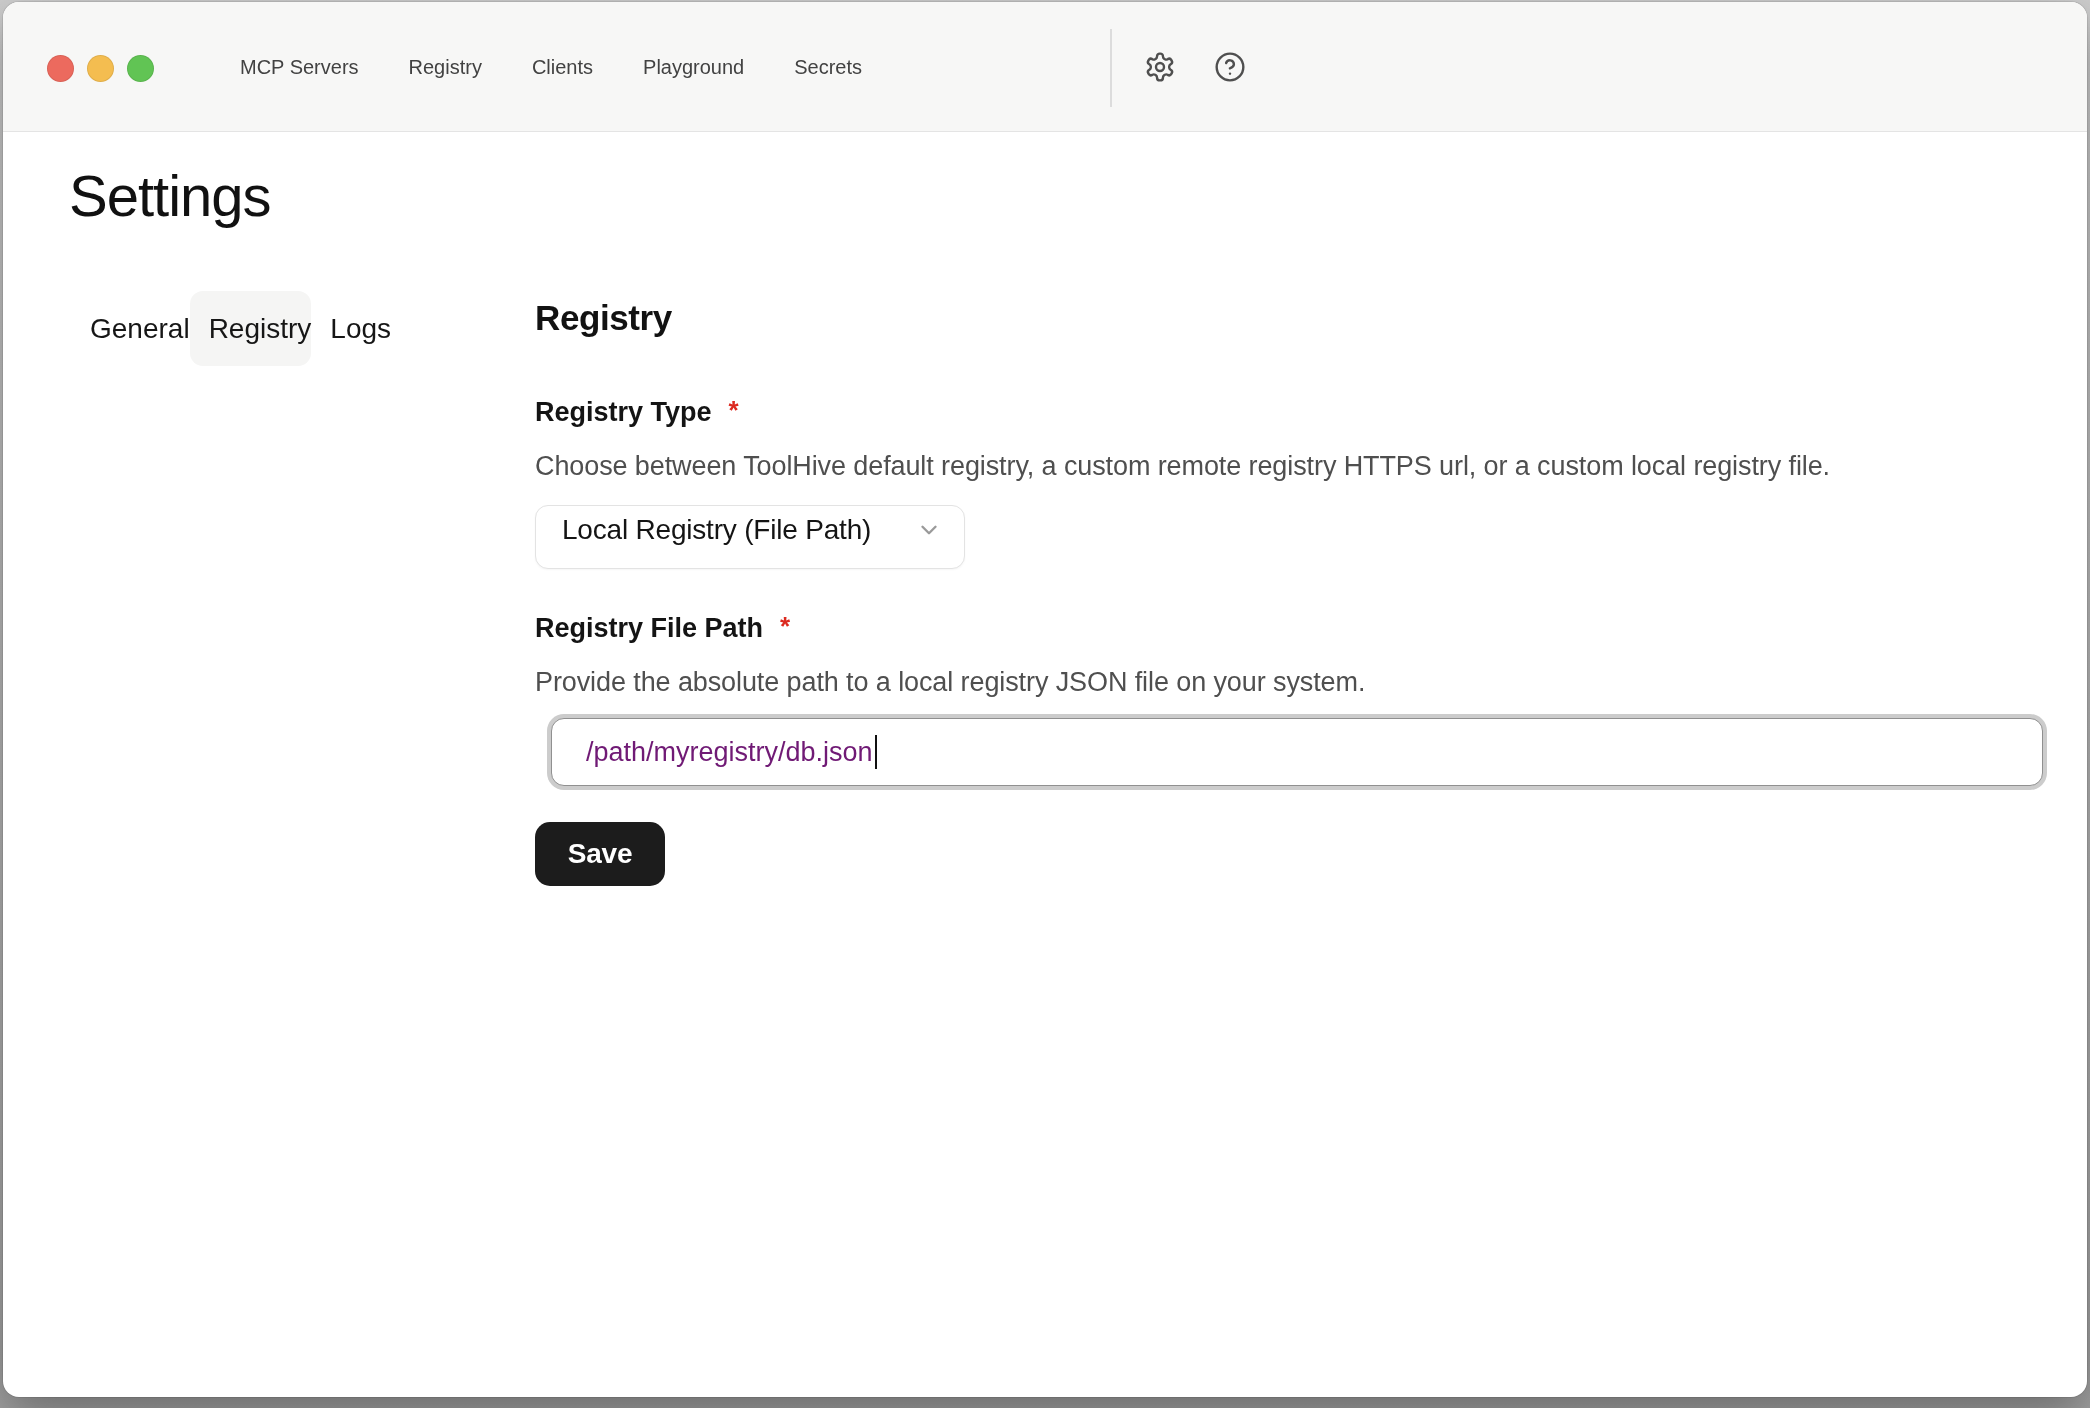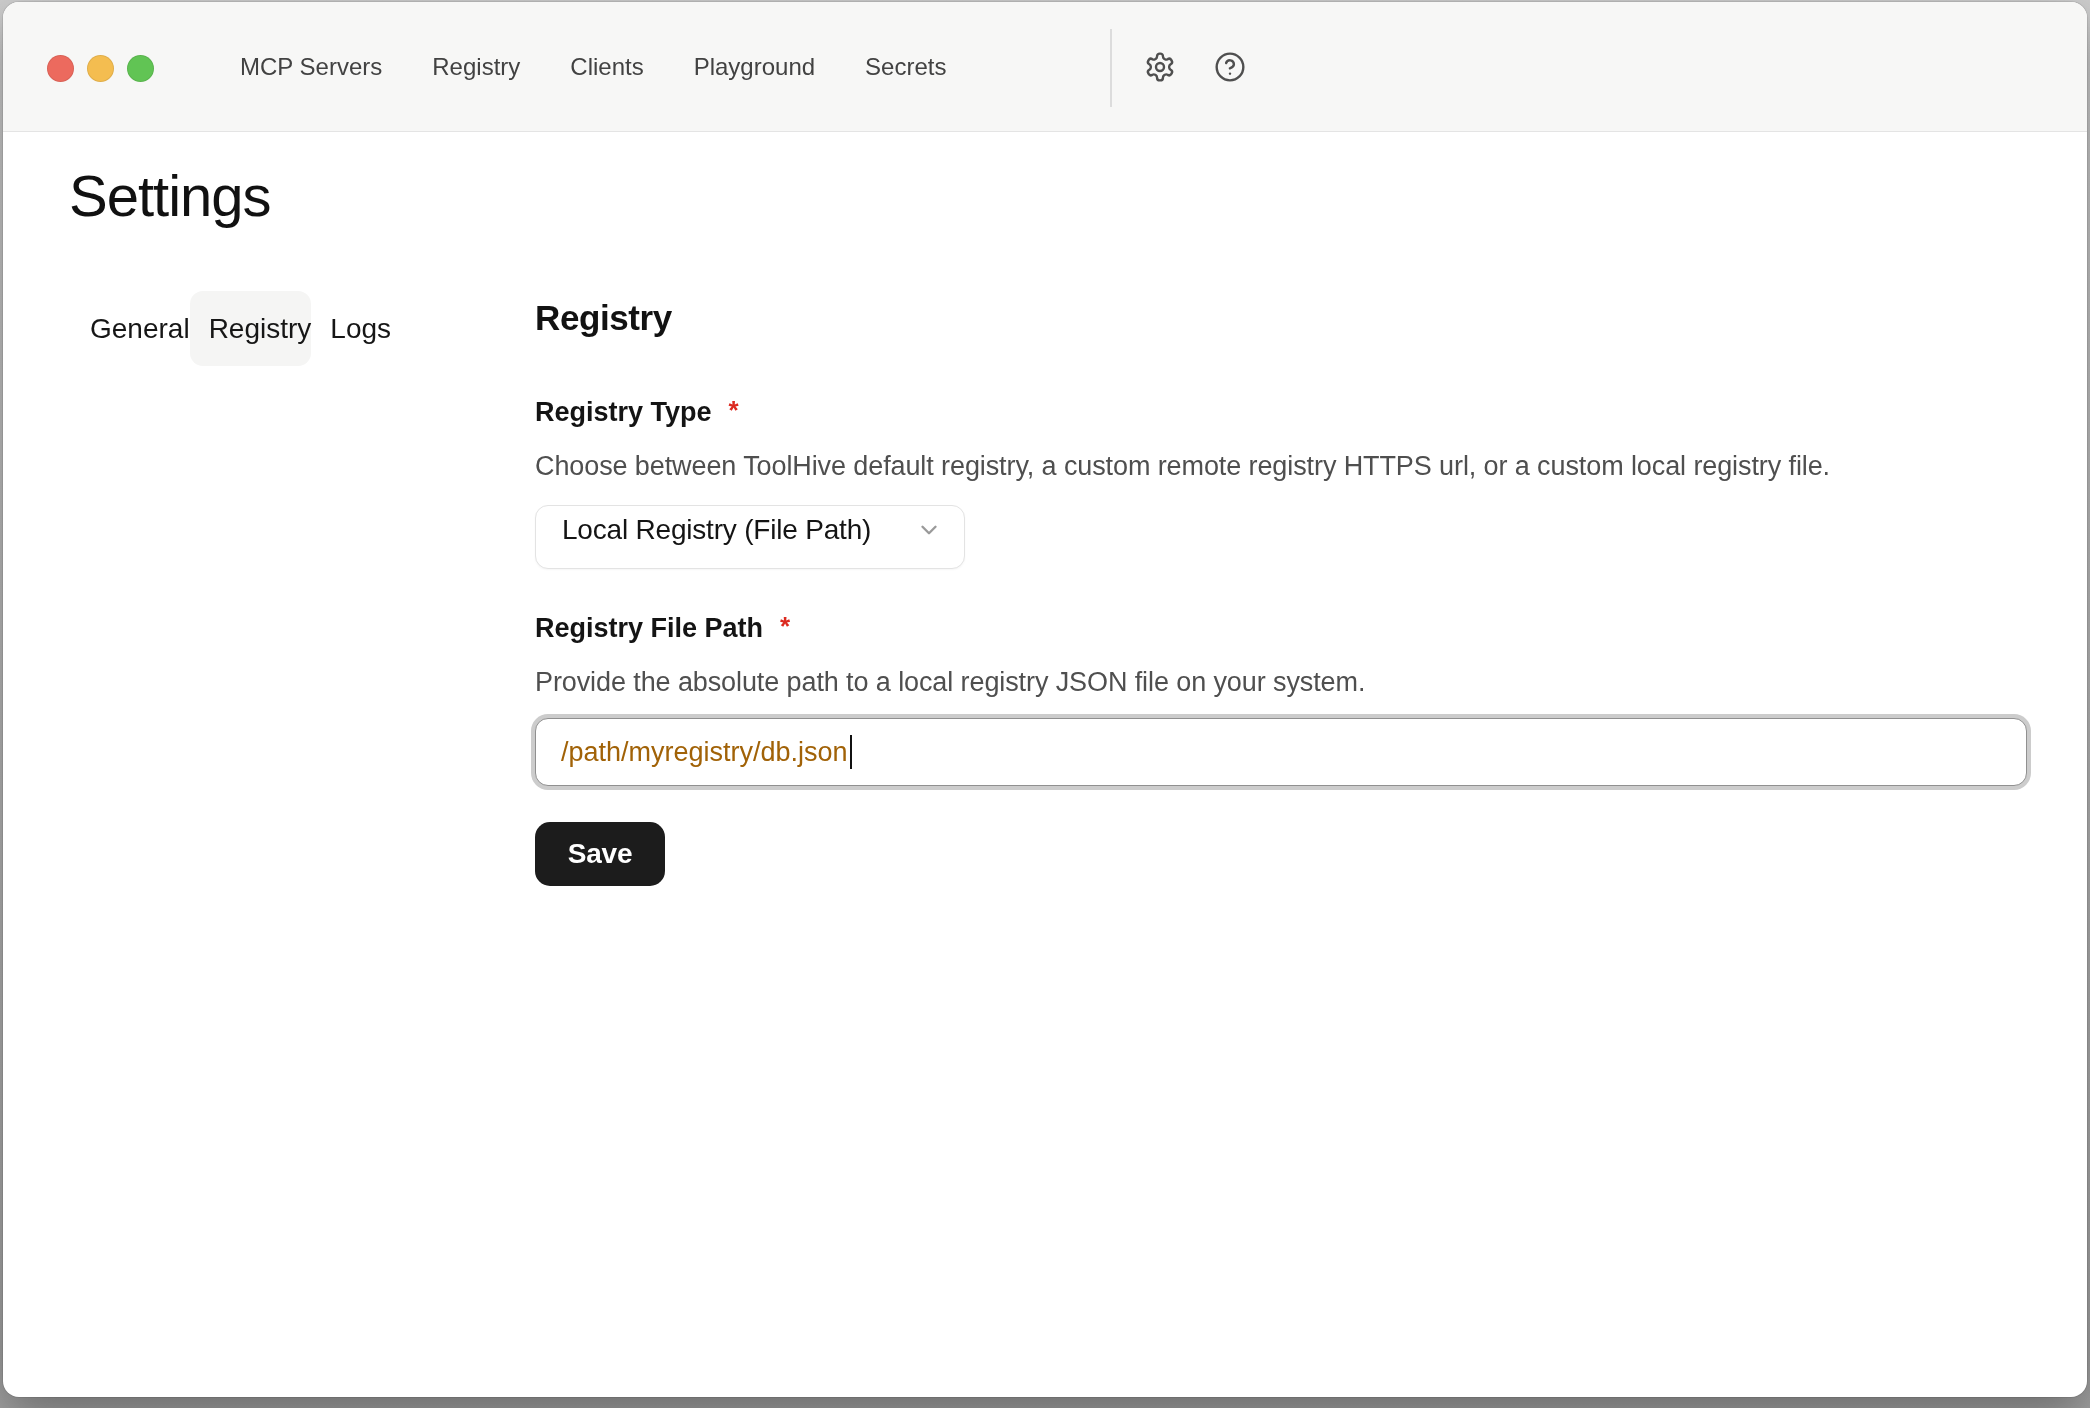--- a/index.html
+++ b/index.html
@@ -27,21 +27,21 @@
   .traffic { position: absolute; left: 44px; top: 53px; display: flex; gap: 13px; }
   .light { width: 27px; height: 27px; border-radius: 50%; }
   .light.red    { background: #ec6a5e; border: 1px solid rgba(0,0,0,0.08); }
   .light.yellow { background: #f4bd50; border: 1px solid rgba(0,0,0,0.08); }
   .light.green  { background: #61c454; border: 1px solid rgba(0,0,0,0.08); }
   .nav {
     position: absolute; left: 237px; top: 0; height: 130px;
     display: flex; align-items: center; gap: 50px;
   }
   .nav-item {
-    font-size: 24px; color: #424242; cursor: default; white-space: nowrap;
+    font-size: 20px; color: #424242; cursor: default; white-space: nowrap;
   }
   .tb-divider {
     position: absolute; left: 1107px; top: 27px;
     width: 2px; height: 78px; background: #dcdcdc;
   }
   .tb-icons {
     position: absolute; left: 1140px; top: 0; height: 130px;
     display: flex; align-items: center; gap: 36px;
   }
   .tb-icon-btn { width: 34px; height: 34px; display: flex; align-items: center; justify-content: center; }
@@ -97,22 +97,22 @@
   .select-value { flex: 1; font-size: 28px; color: #141414; letter-spacing: -0.2px; white-space: nowrap; }
   .select-box svg { width: 26px; height: 26px; stroke: #9a9a9a; fill: none; stroke-width: 2.2; stroke-linecap: round; stroke-linejoin: round; flex-shrink: 0; }
   .text-input {
     margin-top: 19px;
     width: 1492px; height: 68px;
     background: #ffffff;
     border: 1.5px solid #909090;
     border-radius: 13px;
     box-shadow: 0 0 0 4px #cccccc;
     display: flex; align-items: center;
-    padding-left: 25px;
-    font-size: 27px; color: #a16207;
+    padding-left: 34px;
+    font-size: 27px; color: #701a75; margin-left: 16px;
   }
   .caret {
     display: inline-block; width: 2.5px; height: 34px;
     background: #111111; margin-left: 2px;
     animation: blink 1.1s steps(1) infinite;
   }
   @keyframes blink { 50% { opacity: 0; } }
   .save-btn {
     margin-top: 36px;
     width: 130px; height: 64px;

